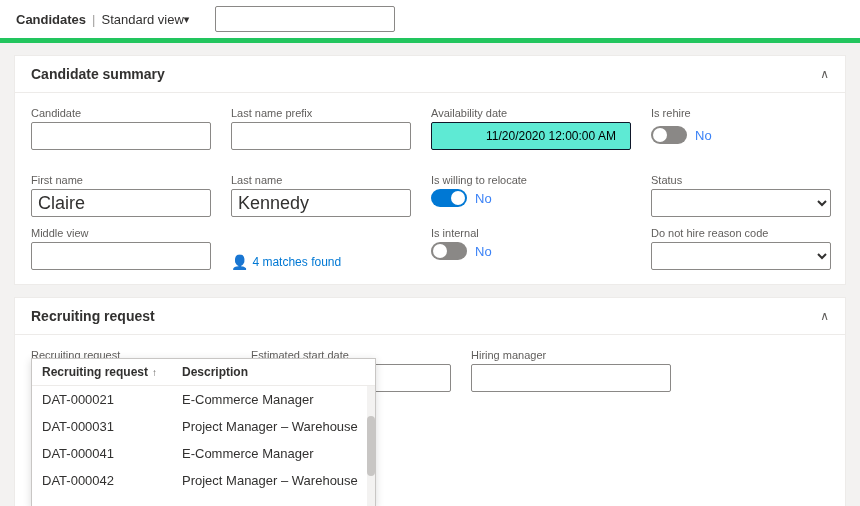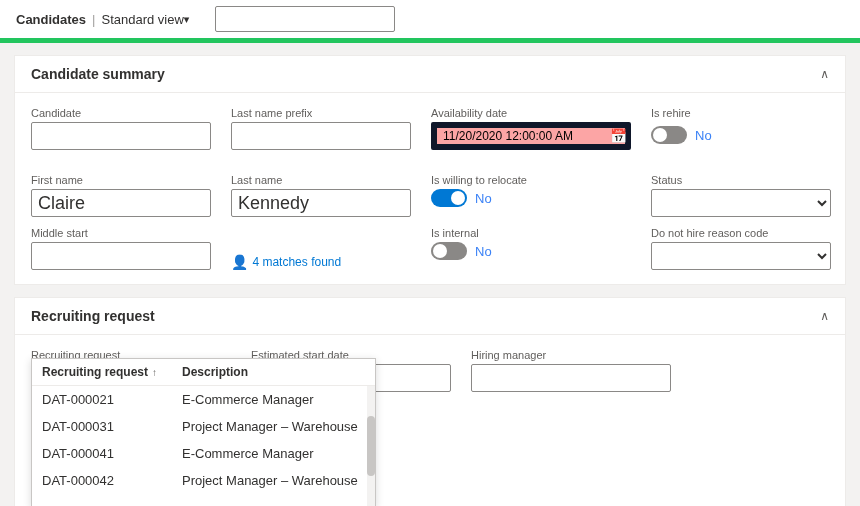--- a/index.html
+++ b/index.html
@@ -70,24 +70,25 @@
       color: #323130;
     }
 
     .form-input:read-only {
       background: #f3f2f1;
     }
 
     .date-input-wrapper {
       display: flex;
       align-items: center;
-      border: 6px solid #0f172a;
+      border: 1px solid #0f172a;
       border-radius: 2px;
       height: 28px;
-      background: #fca5a5;
+      background: #5eead4;
+      padding-left: 48px;
     }
 
     .date-input-wrapper input {
       border: none;
       outline: none;
       flex: 1;
       padding: 0 6px;
       font-size: 13px;
       background: transparent;
     }
@@ -367,21 +368,21 @@
           <option>Not Processed</option>
           <option>Processed</option>
           <option>Hired</option>
           <option>Rejected</option>
         </select>
       </div>
     </div>
 
     <div class="form-grid" style="margin-top:10px;">
       <div class="form-field">
-        <label class="form-label">Middle start</label>
+        <label class="form-label">Middle view</label>
         <input type="text" class="form-input" value="" style="">
       </div>
       <div class="form-field" style="justify-content:flex-end;padding-top:4px;">
         <a class="matches-link">
           <span style="font-size:14px;">👤</span>
           <span>4 matches found</span>
         </a>
       </div>
       <div class="form-field">
         <label class="form-label">Is internal</label>

